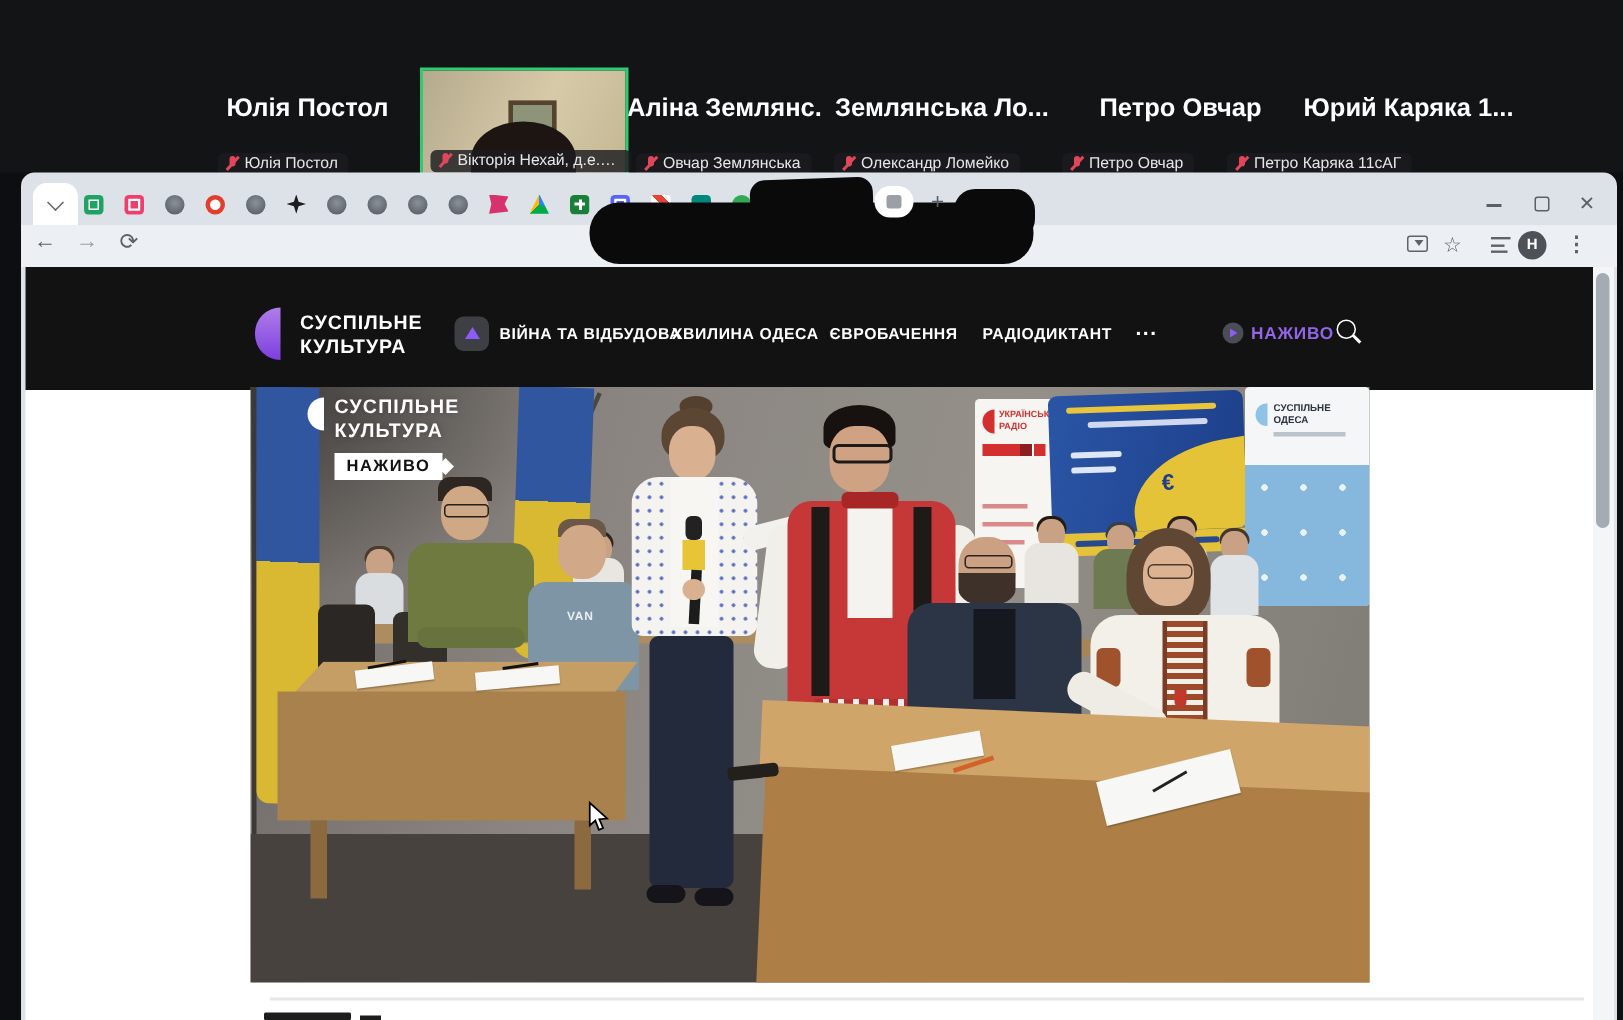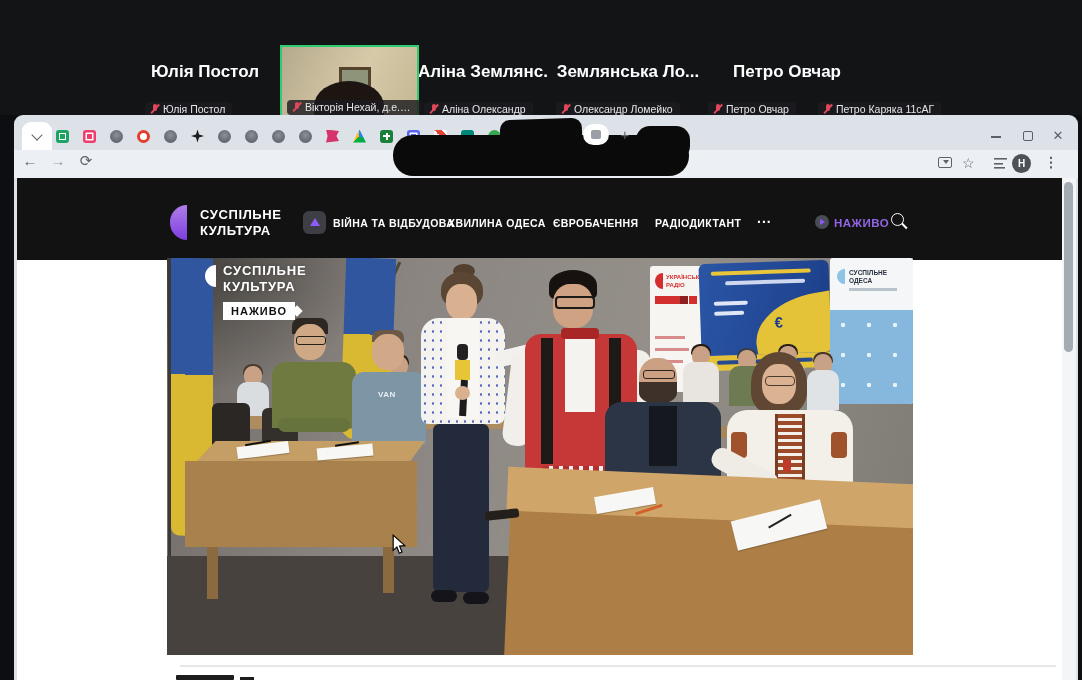--- a/index.html
+++ b/index.html
@@ -127,37 +127,38 @@
 <body>
 
 <div id="stage">
 
   <div class="abs" style="left:0;top:0;width:1082px;height:115px;background:#131416;"></div>
 
   <div class="bigname" style="left:150px;top:62px;width:110px;">Юлія Постол</div>
   <div class="bigname" style="left:418px;top:62px;width:130px;">Аліна Землянс...</div>
   <div class="bigname" style="left:552px;top:62px;width:152px;">Землянська Ло...</div>
   <div class="bigname" style="left:726px;top:62px;width:122px;">Петро Овчар</div>
+  <div class="bigname" style="left:860px;top:62px;width:158px;">Юрий Каряка 1...</div>
 
   <div id="active-tile">
     <div class="frame"></div>
     <div class="head"></div>
   </div>
 
   <div class="plabel" style="left:145px;top:102px;">
     <span class="mic-off"></span>
     <span>Юлія Постол</span>
   </div>
   <div class="plabel" style="left:287px;top:100px;max-width:122px;">
     <span class="mic-off"></span>
     <span style="overflow:hidden;text-overflow:ellipsis;">Вікторія Нехай, д.е.н., …</span>
   </div>
   <div class="plabel" style="left:424px;top:102px;">
     <span class="mic-off"></span>
-    <span>Аліна Олександр</span>
+    <span>Овчар Землянська</span>
   </div>
   <div class="plabel" style="left:556px;top:102px;">
     <span class="mic-off"></span>
     <span>Олександр Ломейко</span>
   </div>
   <div class="plabel" style="left:708px;top:102px;">
     <span class="mic-off"></span>
     <span>Петро Овчар</span>
   </div>
   <div class="plabel" style="left:818px;top:102px;">
@@ -331,21 +332,21 @@
 
     <div class="abs" style="left:0;top:298px;width:420px;height:99px;background:#47423e;"></div>
 
     <div class="abs" style="left:105px;top:60px;width:84px;height:130px;">
       <span class="abs" style="left:20px;top:0;width:36px;height:16px;background:#2e2620;border-radius:8px 8px 0 0;"></span>
       <span class="abs" style="left:22px;top:6px;width:32px;height:36px;background:#cfa886;border-radius:45%;"></span>
       <span class="abs" style="left:24px;top:18px;width:28px;height:7px;border:1.6px solid #23201c;border-radius:3px;background:transparent;"></span>
       <span class="abs" style="left:0;top:44px;width:84px;height:66px;background:#6e7a40;border-radius:14px 14px 0 0;"></span>
       <span class="abs" style="left:6px;top:100px;width:72px;height:14px;background:#67733c;border-radius:7px;"></span>
     </div>
-    <div class="abs" style="left:185px;top:70px;width:74px;height:122px;">
+    <div class="abs" style="left:185px;top:86px;width:74px;height:122px;">
       <span class="abs" style="left:20px;top:2px;width:32px;height:12px;background:#6b5846;border-radius:8px 8px 0 0;"></span>
       <span class="abs" style="left:20px;top:6px;width:32px;height:36px;background:#d2a988;border-radius:45%;"></span>
       <span class="abs" style="left:0;top:44px;width:74px;height:72px;background:#7e95a6;border-radius:12px 12px 0 0;"></span>
       <span class="abs" style="left:26px;top:62px;color:#e9eef2;font-size:8px;font-weight:700;letter-spacing:.5px;">VAN</span>
     </div>
 
     <div class="abs" style="left:28px;top:183px;width:230px;height:22px;background:#c59e66;clip-path:polygon(0 100%,9% 0,100% 0,93% 100%);"></div>
     <div class="abs" style="left:18px;top:203px;width:232px;height:86px;background:#a8814c;"></div>
     <div class="abs" style="left:40px;top:289px;width:11px;height:52px;background:#8a6a3e;"></div>
     <div class="abs" style="left:216px;top:289px;width:11px;height:46px;background:#8a6a3e;"></div>

